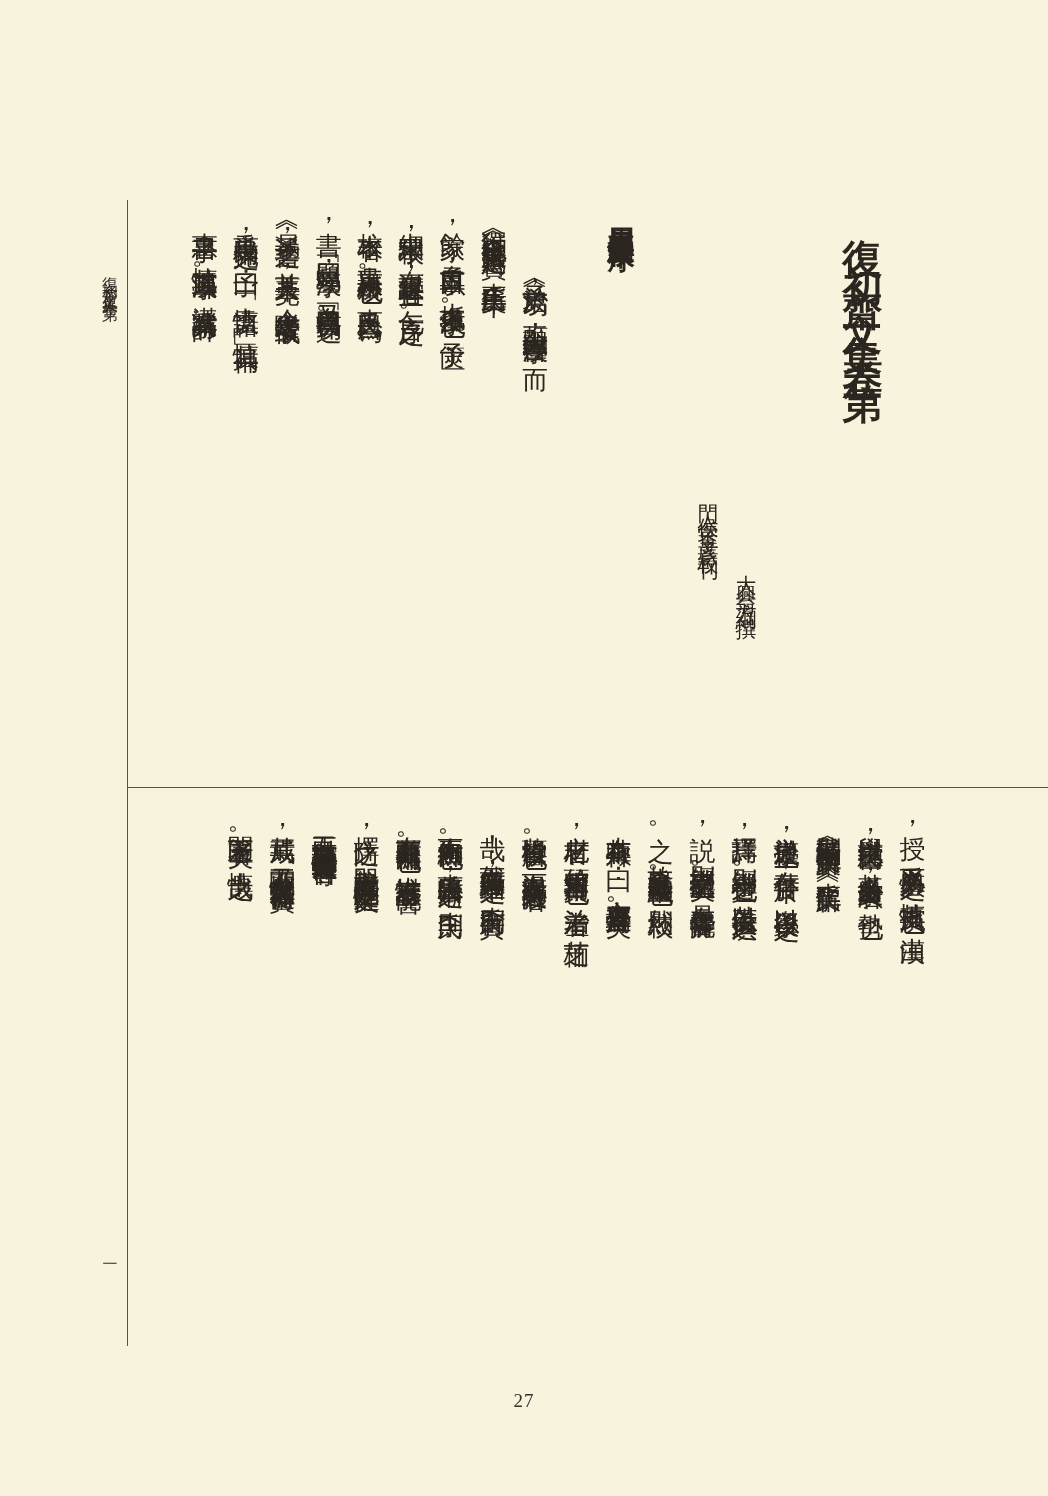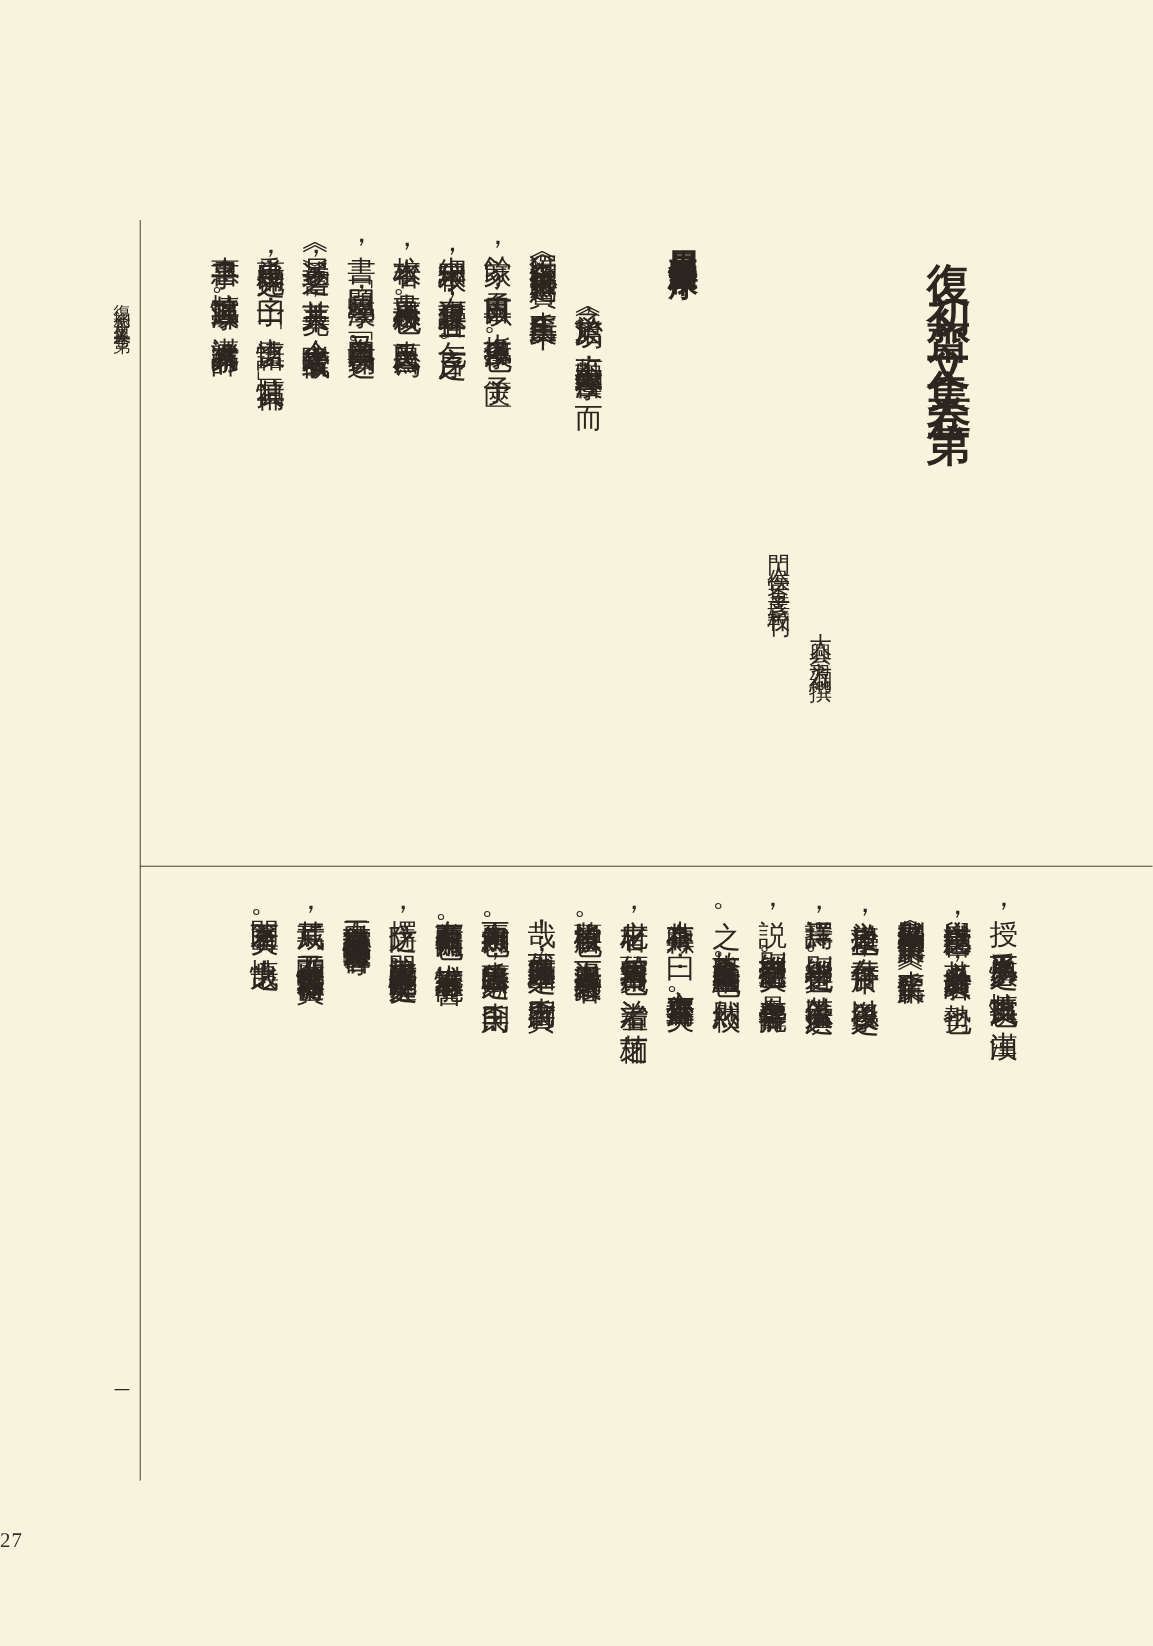--- a/index.html
+++ b/index.html
@@ -55,21 +55,21 @@
   }
   .bottom-block {
     left: 219px; top: 816px; height: 540px;
     font-size: 26px; line-height: 42px; letter-spacing: 1.5px;
   }
   .vcol { margin: 0; }
   .indent1 { padding-top: 52px; }
   .page-number {
     position: absolute;
     left: 0; right: 0; top: 1390px;
-    text-align: left;
+    text-align: center;
     font-size: 19px;
     letter-spacing: 1px;
     color: #35302a;
   }
 </style>
 </head>
 <body>
 
 <div class="page">
 

